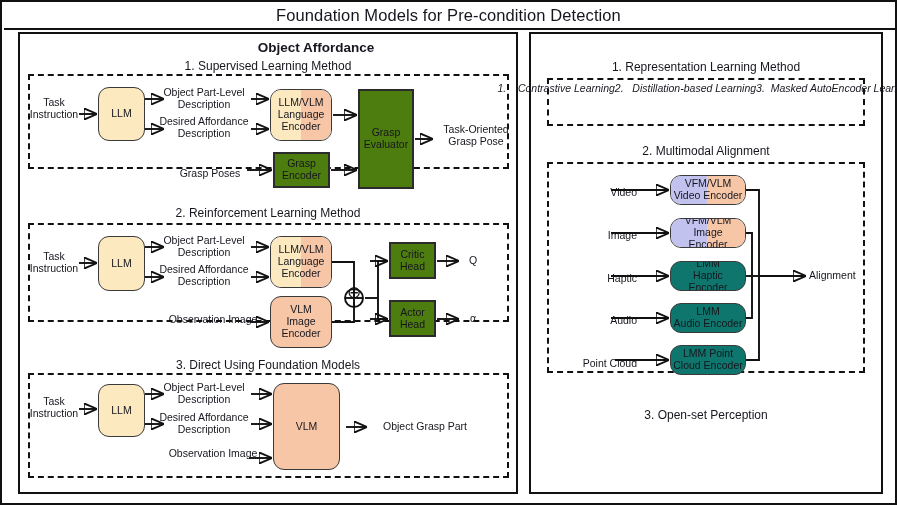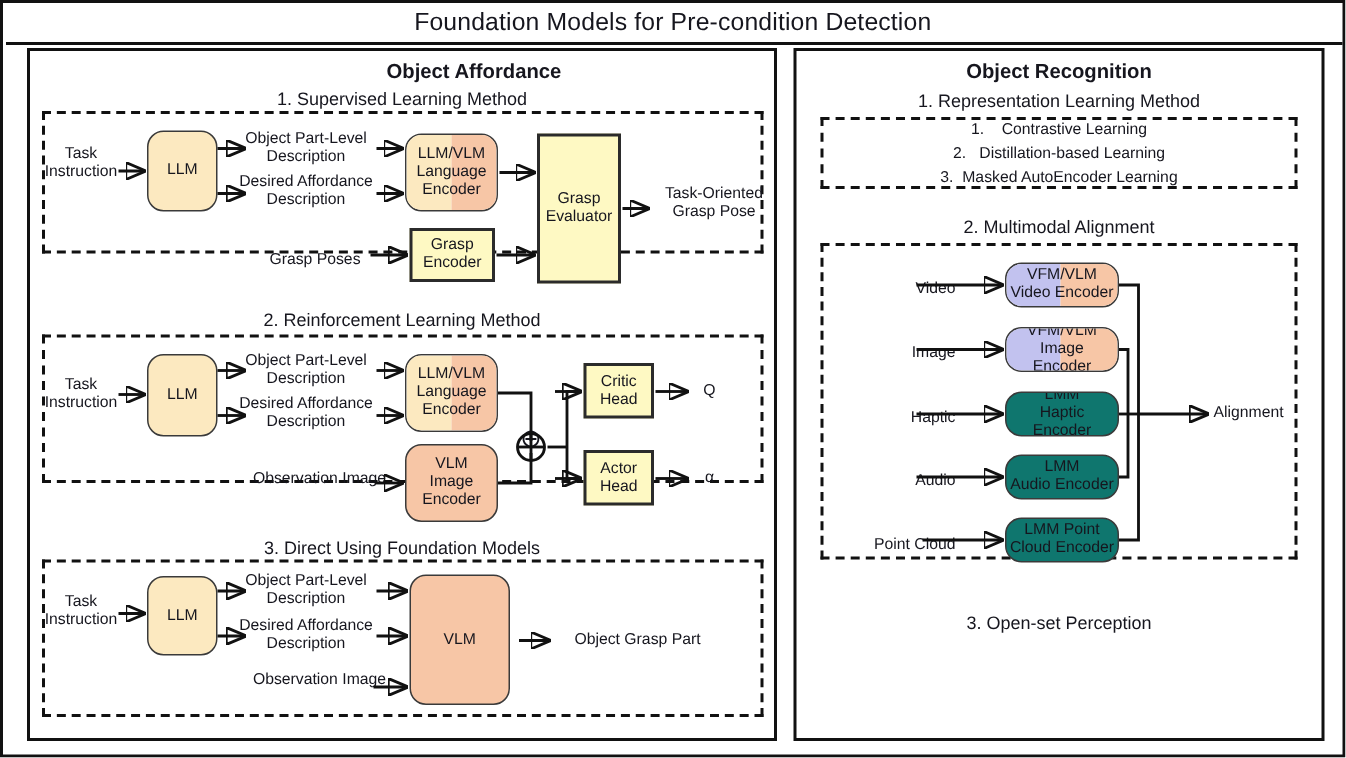--- a/index.html
+++ b/index.html
@@ -24,33 +24,33 @@
   .node{position:absolute;box-sizing:border-box;display:flex;
         align-items:center;justify-content:center;text-align:center;
         font-size:10.5px;line-height:1.12;color:#16161e;overflow:hidden;}
   .rnd{border:1.6px solid #3a3a3a;border-radius:11px;}
   .sq{border:2px solid #2b2b2b;}
   .node span{position:relative;z-index:2;white-space:pre-line;padding:0 2px;}
   .half{position:absolute;top:0;bottom:0;z-index:1;}
 
   .cream{background:#fce9c0;}
   .peach{background:#f7c6a6;}
-  .grey{background:#fef9c3;}
+  .grey{background:#4d7c0f;}
   .lav{background:#c2c2ef;}
   .green{background:#0f766e;}
 
   
   .lbl{position:absolute;font-size:10.5px;line-height:1.15;color:#16161e;
        text-align:center;white-space:pre-line;}
   .lbl.l{text-align:left;}
   .lbl.r{text-align:right;}
 
   .listbox{position:absolute;box-sizing:border-box;border:2px dashed #111;
-           background:#fff;display:flex;flex-direction:column;
-           align-items:center;justify-content:center;}
+           background:#fff;display:flex;flex-direction:row;
+           justify-content:center;font-style:italic;}
   .listbox .li{font-size:10.5px;line-height:1.55;color:#16161e;white-space:pre;}
 
   svg.ov{position:absolute;left:0;top:0;width:897px;height:505px;
          pointer-events:none;z-index:5;}
   svg.ov line,svg.ov path,svg.ov polyline{stroke:#111;fill:none;}
 </style>
 </head>
 <body>
 
 <div id="root">
@@ -161,21 +161,20 @@
 Description</div>
   <div class="lbl" style="left:160px;top:445px;width:102px;">Observation Image</div>
 
   <div class="node rnd peach" style="left:271px;top:381px;width:67px;height:87px;">
     <span>VLM</span>
   </div>
 
   <div class="lbl" style="left:368px;top:418px;width:110px;">Object Grasp Part</div>
 
   <div class="panel" style="left:527px;top:30px;width:354px;height:462px;">
-    <div class="panel-title" style="top:6px;">Object Recognition</div>
     <div class="sec-title" style="top:26px;">1. Representation Learning Method</div>
     <div class="sec-title" style="top:110px;">2. Multimodal Alignment</div>
     <div class="sec-title" style="top:374px;">3. Open-set Perception</div>
   </div>
 
   <div class="listbox" style="left:545px;top:76px;width:318px;height:48px;">
     <div class="li">1.    Contrastive Learning</div>
     <div class="li">2.   Distillation-based Learning</div>
     <div class="li">3.  Masked AutoEncoder Learning</div>
   </div>

